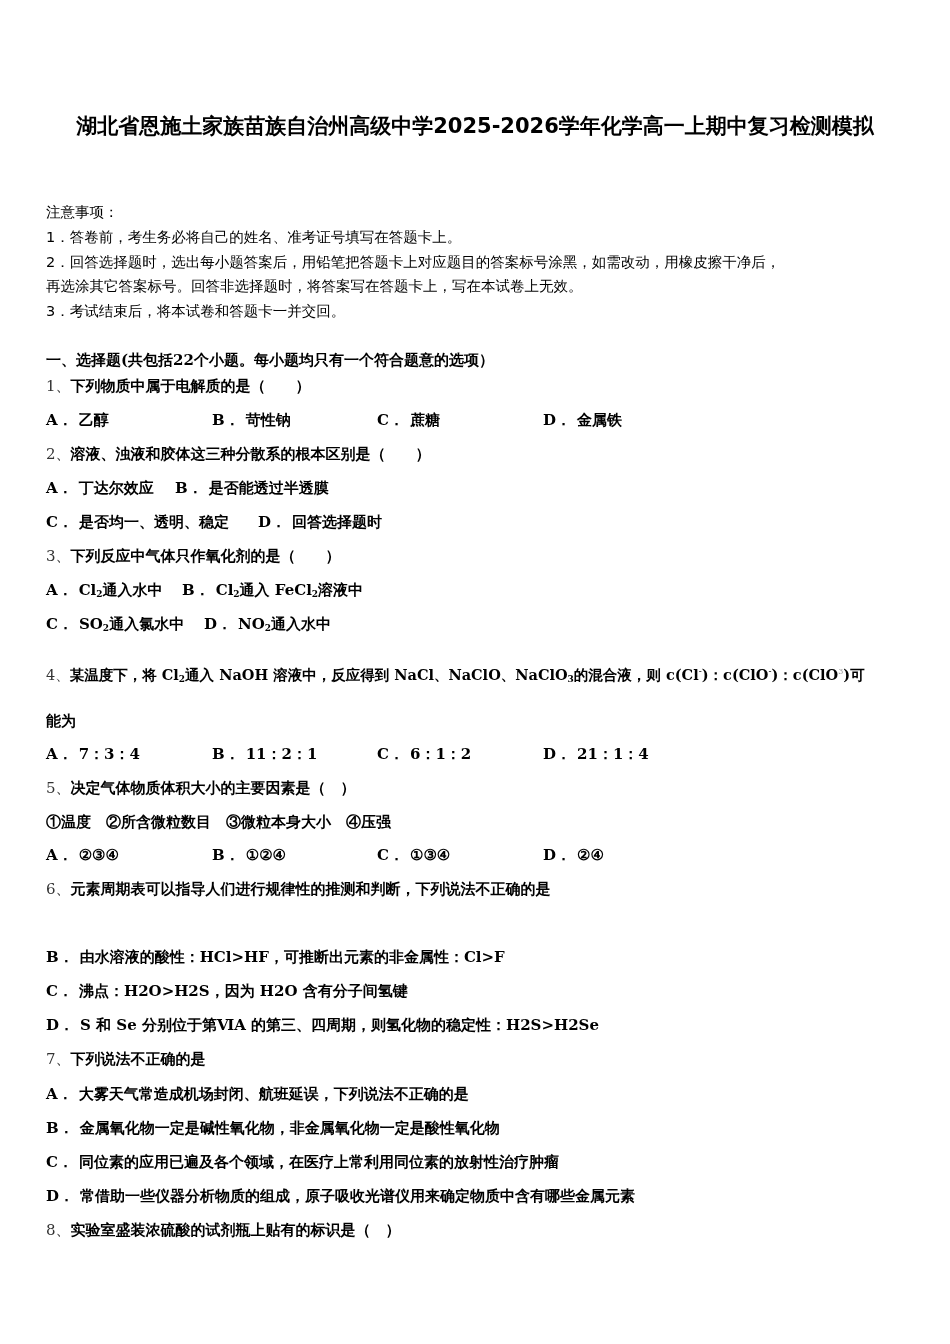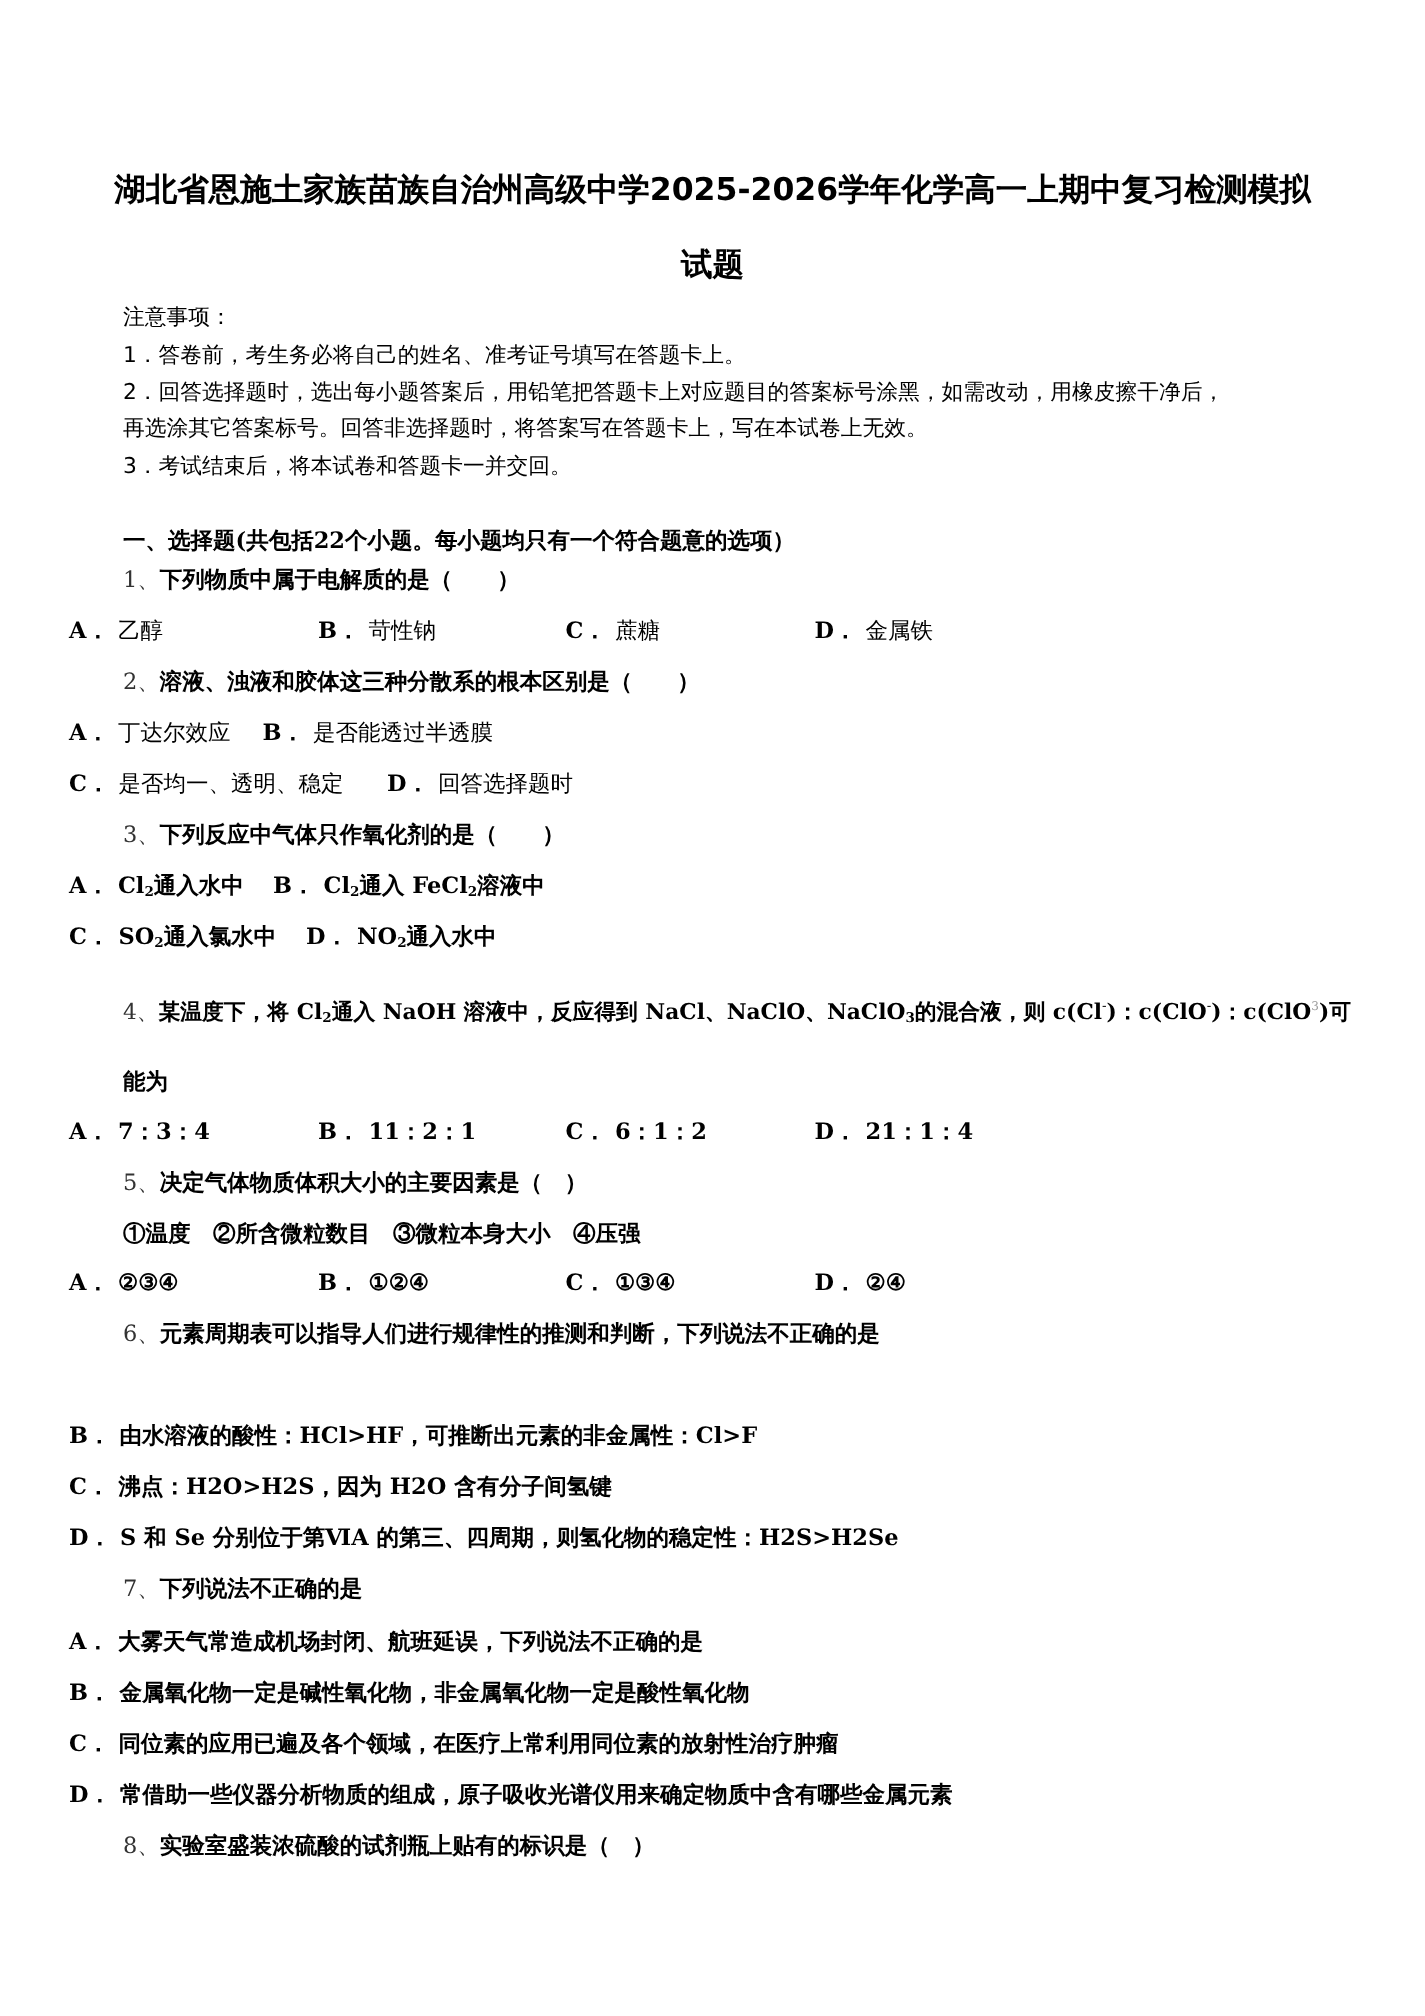--- a/index.html
+++ b/index.html
@@ -11,40 +11,39 @@
     .page { position: absolute; left: 0; top: 0; width: 950px; height: 1344px; }
     .title {
       position: absolute; left: 0; width: 950px; text-align: center;
       font-family: "DejaVu Sans", "Liberation Sans", sans-serif;
       font-weight: bold; font-size: 21px; letter-spacing: 0px; white-space: nowrap;
     }
     .title.l1 { top: 112px; }
     .title.l2 { top: 162px; }
     .line {
       position: absolute; left: 46px; white-space: nowrap;
-      font-size: 15px; line-height: 20px; margin-left: 36px;
+      font-size: 15px; line-height: 20px;
     }
     .notice { font-family: "DejaVu Sans", "Liberation Sans", sans-serif; font-size: 14.5px; }
     .bold { font-weight: bold; }
     .qnum { font-weight: normal; color: #333; }
     .qtext { font-weight: bold; }
     .opt { position: absolute; white-space: nowrap; font-size: 15px; line-height: 20px; font-weight: bold; }
     .optlabel { font-weight: bold; margin-right: 6px; }
-    .opttext { font-weight: normal; }
+    .opttext { font-weight: bold; }
     sub { font-size: 9px; vertical-align: -2px; }
     sup { font-size: 9px; vertical-align: 6px; }
     .tiny { font-size: 8px; color: #999; }
   </style>
 </head>
 <body>
 
 <div class="page">
 
   <div class="title l1">湖北省恩施土家族苗族自治州高级中学2025-2026学年化学高一上期中复习检测模拟</div>
-  <div class="title l2">试题</div>
 
   <div class="line notice" style="top:202px">注意事项：</div>
   <div class="line notice" style="top:227px">1．答卷前，考生务必将自己的姓名、准考证号填写在答题卡上。</div>
   <div class="line notice" style="top:252px">2．回答选择题时，选出每小题答案后，用铅笔把答题卡上对应题目的答案标号涂黑，如需改动，用橡皮擦干净后，</div>
   <div class="line notice" style="top:276px">再选涂其它答案标号。回答非选择题时，将答案写在答题卡上，写在本试卷上无效。</div>
   <div class="line notice" style="top:301px">3．考试结束后，将本试卷和答题卡一并交回。</div>
 
   <div class="line bold" style="top:350px">一、选择题(共包括22个小题。每小题均只有一个符合题意的选项）</div>
 
   <div class="line" style="top:376px">

